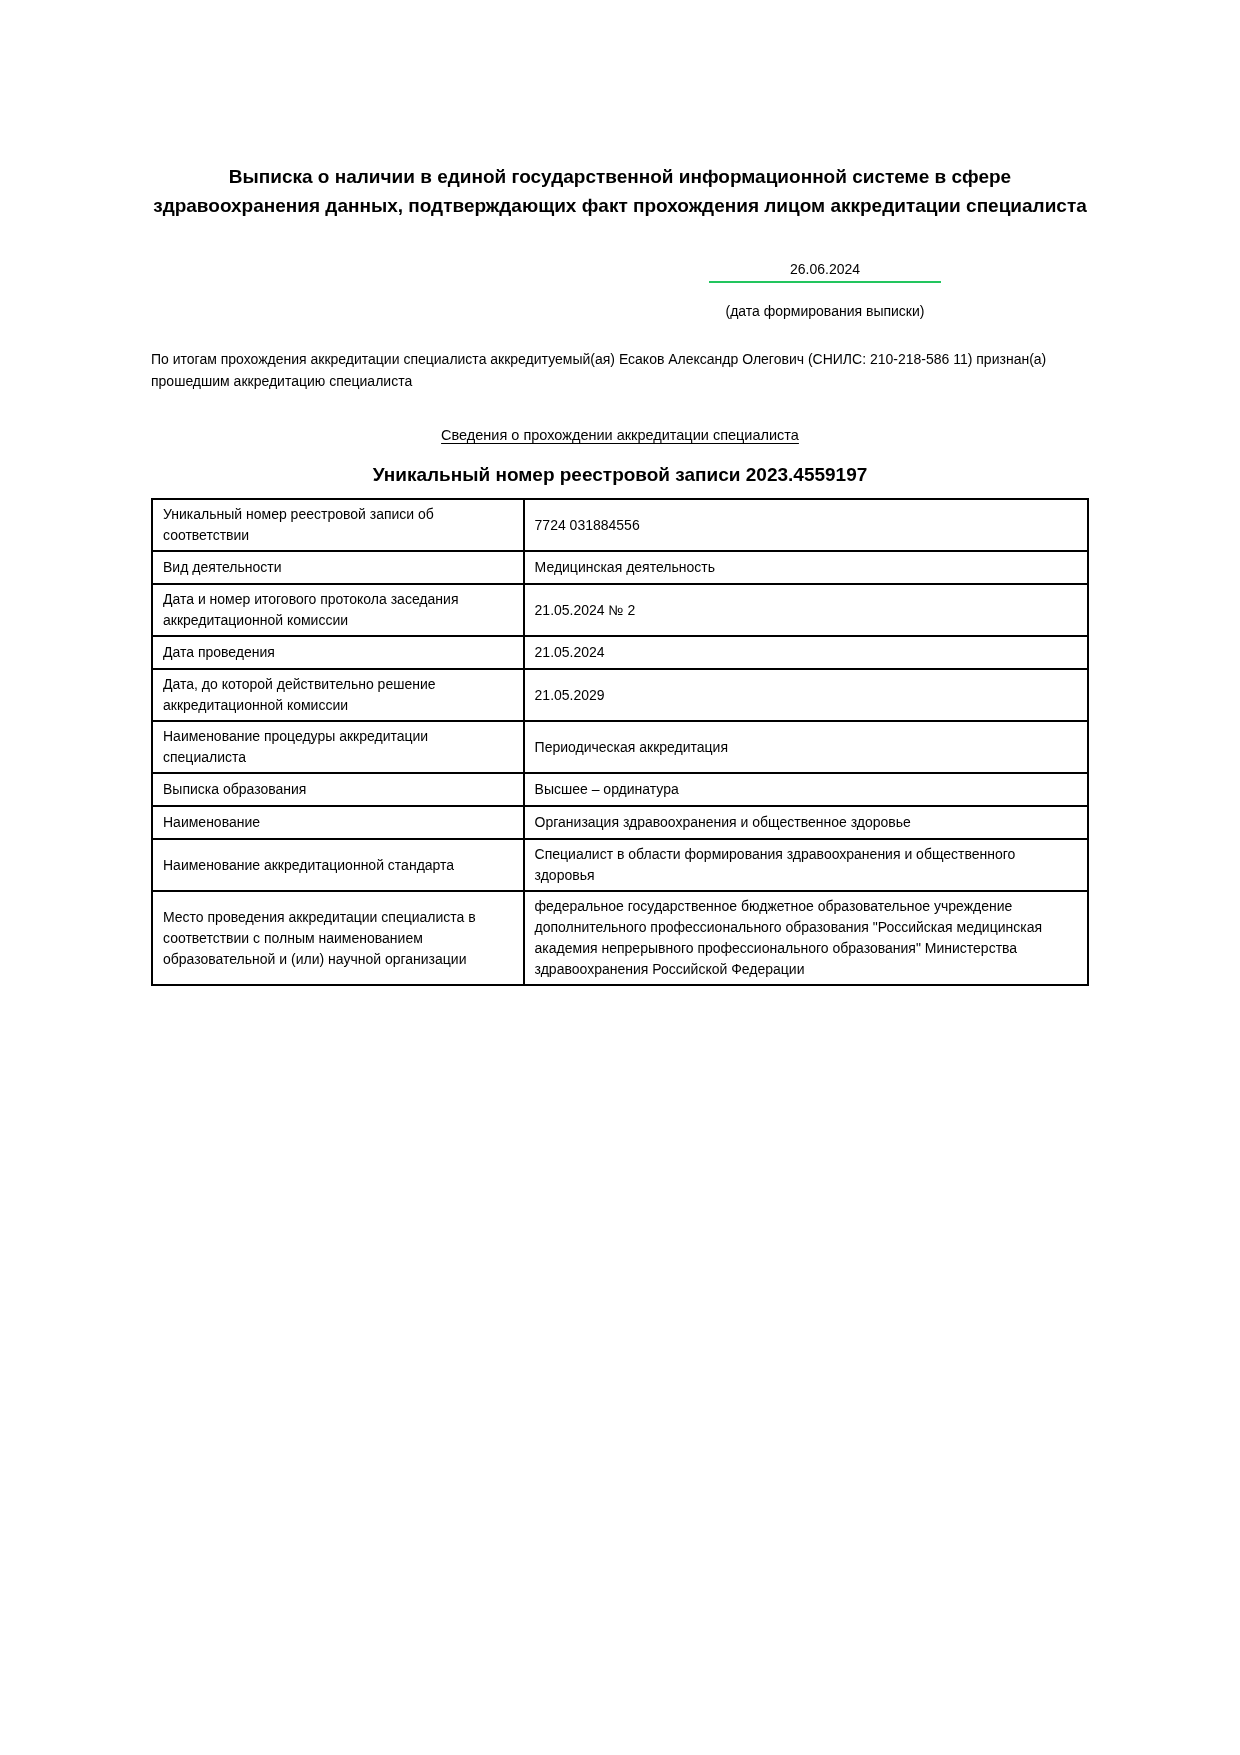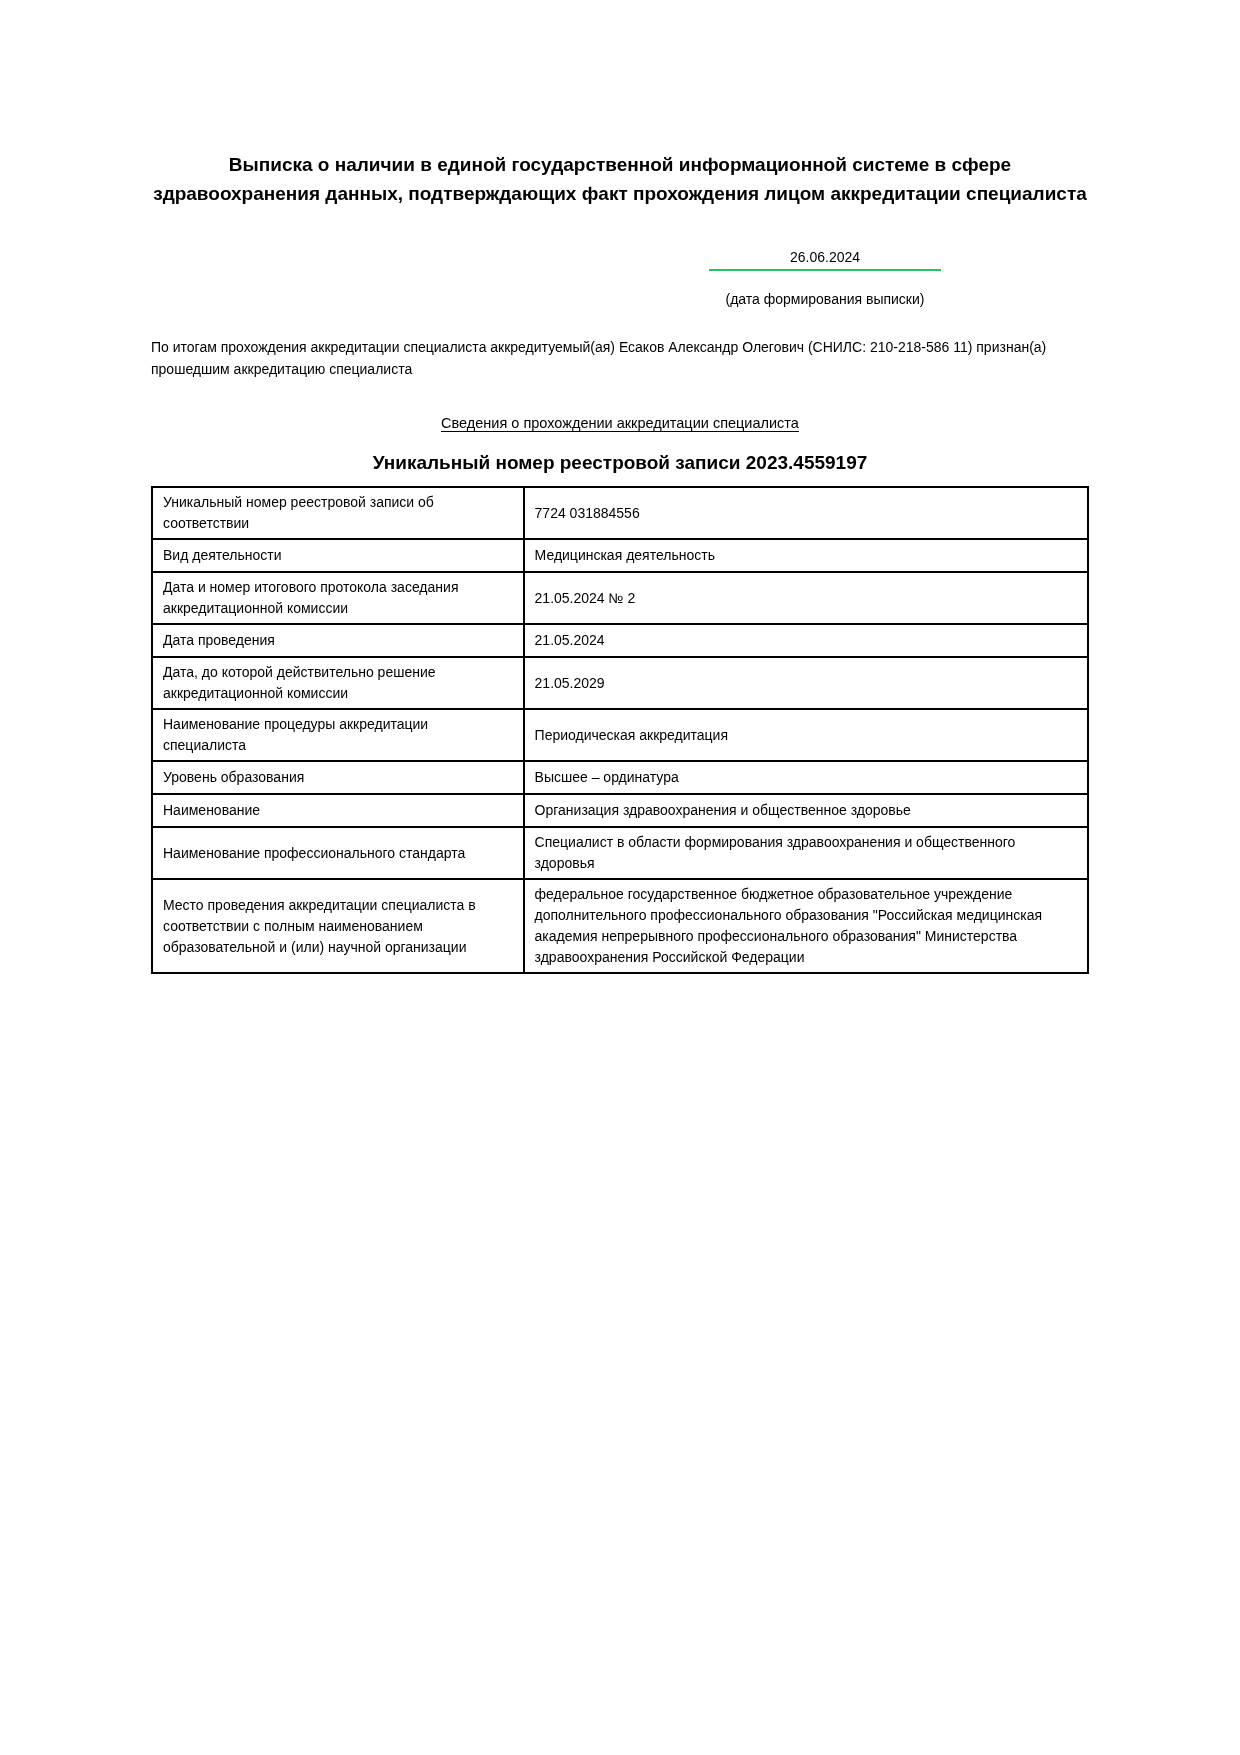--- a/index.html
+++ b/index.html
@@ -7,20 +7,21 @@
   body {
     font-family: "Liberation Sans", "DejaVu Sans", sans-serif;
     color: #000000;
   }
   .page {
     position: relative;
     width: 1240px;
     height: 1660px;
     background: #ffffff;
     overflow: hidden;
+    margin-top: 12px;
   }
   .content {
     margin: 0 151px;
     width: 938px;
   }
   .doc-title {
     padding-top: 150px;
     text-align: center;
     font-size: 19px;
     font-weight: bold;
@@ -125,29 +126,29 @@
         </tr>
         <tr>
           <td class="label-col">Дата, до которой действительно решение аккредитационной комиссии</td>
           <td>21.05.2029</td>
         </tr>
         <tr>
           <td class="label-col">Наименование процедуры аккредитации специалиста</td>
           <td>Периодическая аккредитация</td>
         </tr>
         <tr>
-          <td class="label-col">Уровень образования</td>
+          <td class="label-col">Выписка образования</td>
           <td>Высшее – ординатура</td>
         </tr>
         <tr>
           <td class="label-col">Наименование</td>
           <td>Организация здравоохранения и общественное здоровье</td>
         </tr>
         <tr>
-          <td class="label-col">Наименование профессионального стандарта</td>
+          <td class="label-col">Наименование аккредитационной стандарта</td>
           <td>Специалист в области формирования здравоохранения и общественного здоровья</td>
         </tr>
         <tr>
           <td class="label-col">Место проведения аккредитации специалиста в соответствии с полным наименованием образовательной и (или) научной организации</td>
           <td>федеральное государственное бюджетное образовательное учреждение дополнительного профессионального образования "Российская медицинская академия непрерывного профессионального образования" Министерства здравоохранения Российской Федерации</td>
         </tr>
       </tbody>
     </table>
 
   </div>

